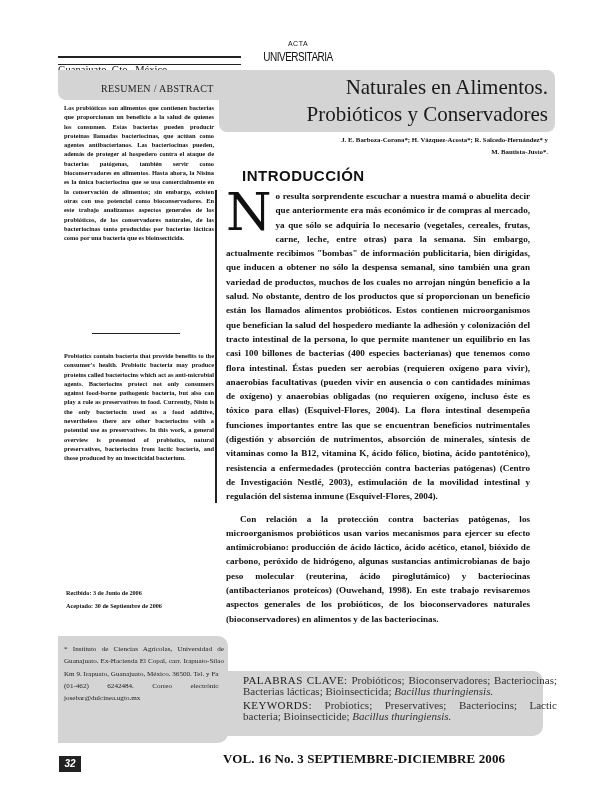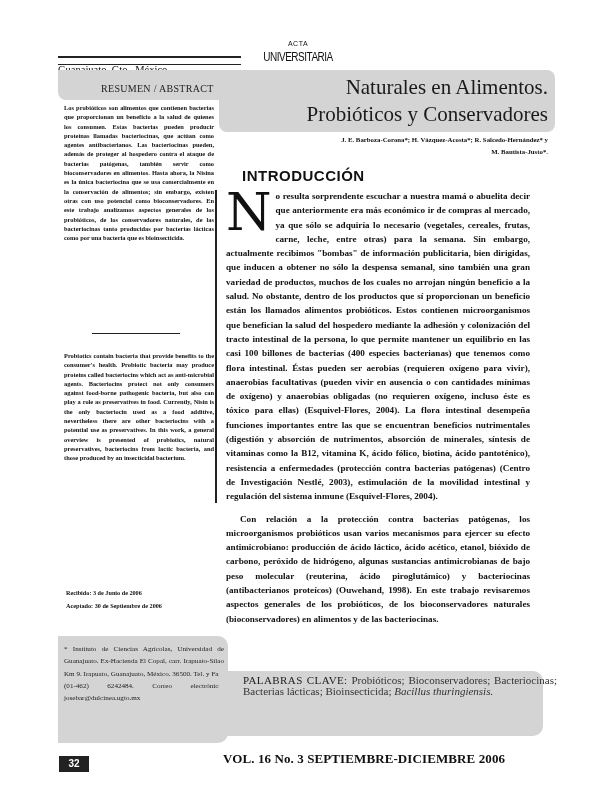--- a/index.html
+++ b/index.html
@@ -22,21 +22,21 @@
     .abstract-es, .abstract-en { left: 64px; width: 150px; font-size: 6.4px; line-height: 9.3px; font-weight: bold; text-align: justify; font-family: "Liberation Serif", serif; }
     .abstract-es { top: 103px; }
     .abstract-en { top: 351px; }
     .divider-short { left: 92px; top: 333px; width: 88px; height: 1px; background: #222; }
     .vline-left { left: 215px; top: 190px; width: 2px; height: 313px; background: #222; }
     .dates { left: 66px; top: 586px; font-size: 6.2px; line-height: 13px; font-weight: bold; font-family: "Liberation Serif", serif; }
 
     .affil-box { left: 58px; top: 636px; width: 170px; height: 107px; background: #d4d4d4; border-radius: 0 10px 10px 0; }
     .affil-text { left: 64px; top: 643px; width: 160px; font-size: 7.1px; line-height: 12.3px; font-family: "Liberation Serif", serif; color: #222; text-align: justify; }
 
-    .page-num { left: 59px; top: 756px; width: 30px; height: 16px; background: #222; color: #fff; font-family: "Liberation Sans", sans-serif; font-weight: bold; font-size: 10px; text-align: center; line-height: 16px; }
+    .page-num { left: 59px; top: 756px; width: 22px; height: 16px; background: #222; color: #fff; font-family: "Liberation Sans", sans-serif; font-weight: bold; font-size: 10px; text-align: center; line-height: 16px; font-style: italic; }
     .footer-vol { left: 223px; top: 751px; font-size: 13px; font-weight: bold; font-family: "Liberation Serif", serif; letter-spacing: 0.1px; }
 
     
     .authors { right: 64px; top: 134px; width: 320px; text-align: right; font-size: 6.8px; line-height: 12px; font-family: "Liberation Serif", serif; font-weight: bold; }
     .intro-heading { left: 242px; top: 167px; font-size: 15px; font-weight: bold; font-family: Liberation Sans, sans-serif; letter-spacing: 0.5px; }
     .body-text { left: 226px; top: 189px; width: 304px; font-size: 9.15px; line-height: 14.3px; font-family: "Liberation Serif", serif; font-weight: bold; text-align: justify; }
     .body-text p { margin: 0; }
     .body-text p + p { text-indent: 14px; margin-top: 8px; }
     .dropcap { float: left; font-size: 52px; line-height: 40px; margin: 3px 4px 0 0; font-family: "DejaVu Serif", serif; font-weight: normal; }
 
@@ -89,16 +89,21 @@
   <p>Con relación a la protección contra bacterias patógenas, los microorganismos probióticos usan varios mecanismos para ejercer su efecto antimicrobiano: producción de ácido láctico, ácido acético, etanol, bióxido de carbono, peróxido de hidrógeno, algunas sustancias antimicrobianas de bajo peso molecular (reuterina, ácido piroglutámico) y bacteriocinas (antibacterianos proteícos) (Ouwehand, 1998). En este trabajo revisaremos aspectos generales de los probióticos, de los bioconservadores naturales (bioconservadores) en alimentos y de las bacteriocinas.</p>
 </div>
 
 <div class="abs kw-box"></div>
 <div class="abs kw-text">
   <p>
     <span class="kw-label">PALABRAS CLAVE:</span>
     <span>Probióticos; Bioconservadores; Bacteriocinas; Bacterias lácticas; Bioinsecticida;</span>
     <span class="italic">Bacillus thuringiensis.</span>
   </p>
+  <p>
+    <span class="kw-label">KEYWORDS:</span>
+    <span>Probiotics; Preservatives; Bacteriocins; Lactic bacteria; Bioinsecticide;</span>
+    <span class="italic">Bacillus thuringiensis.</span>
+  </p>
 </div>
 
 <div class="abs page-num">32</div>
 <div class="abs footer-vol">VOL. 16 No. 3 SEPTIEMBRE-DICIEMBRE 2006</div>
 
 </body></html>

